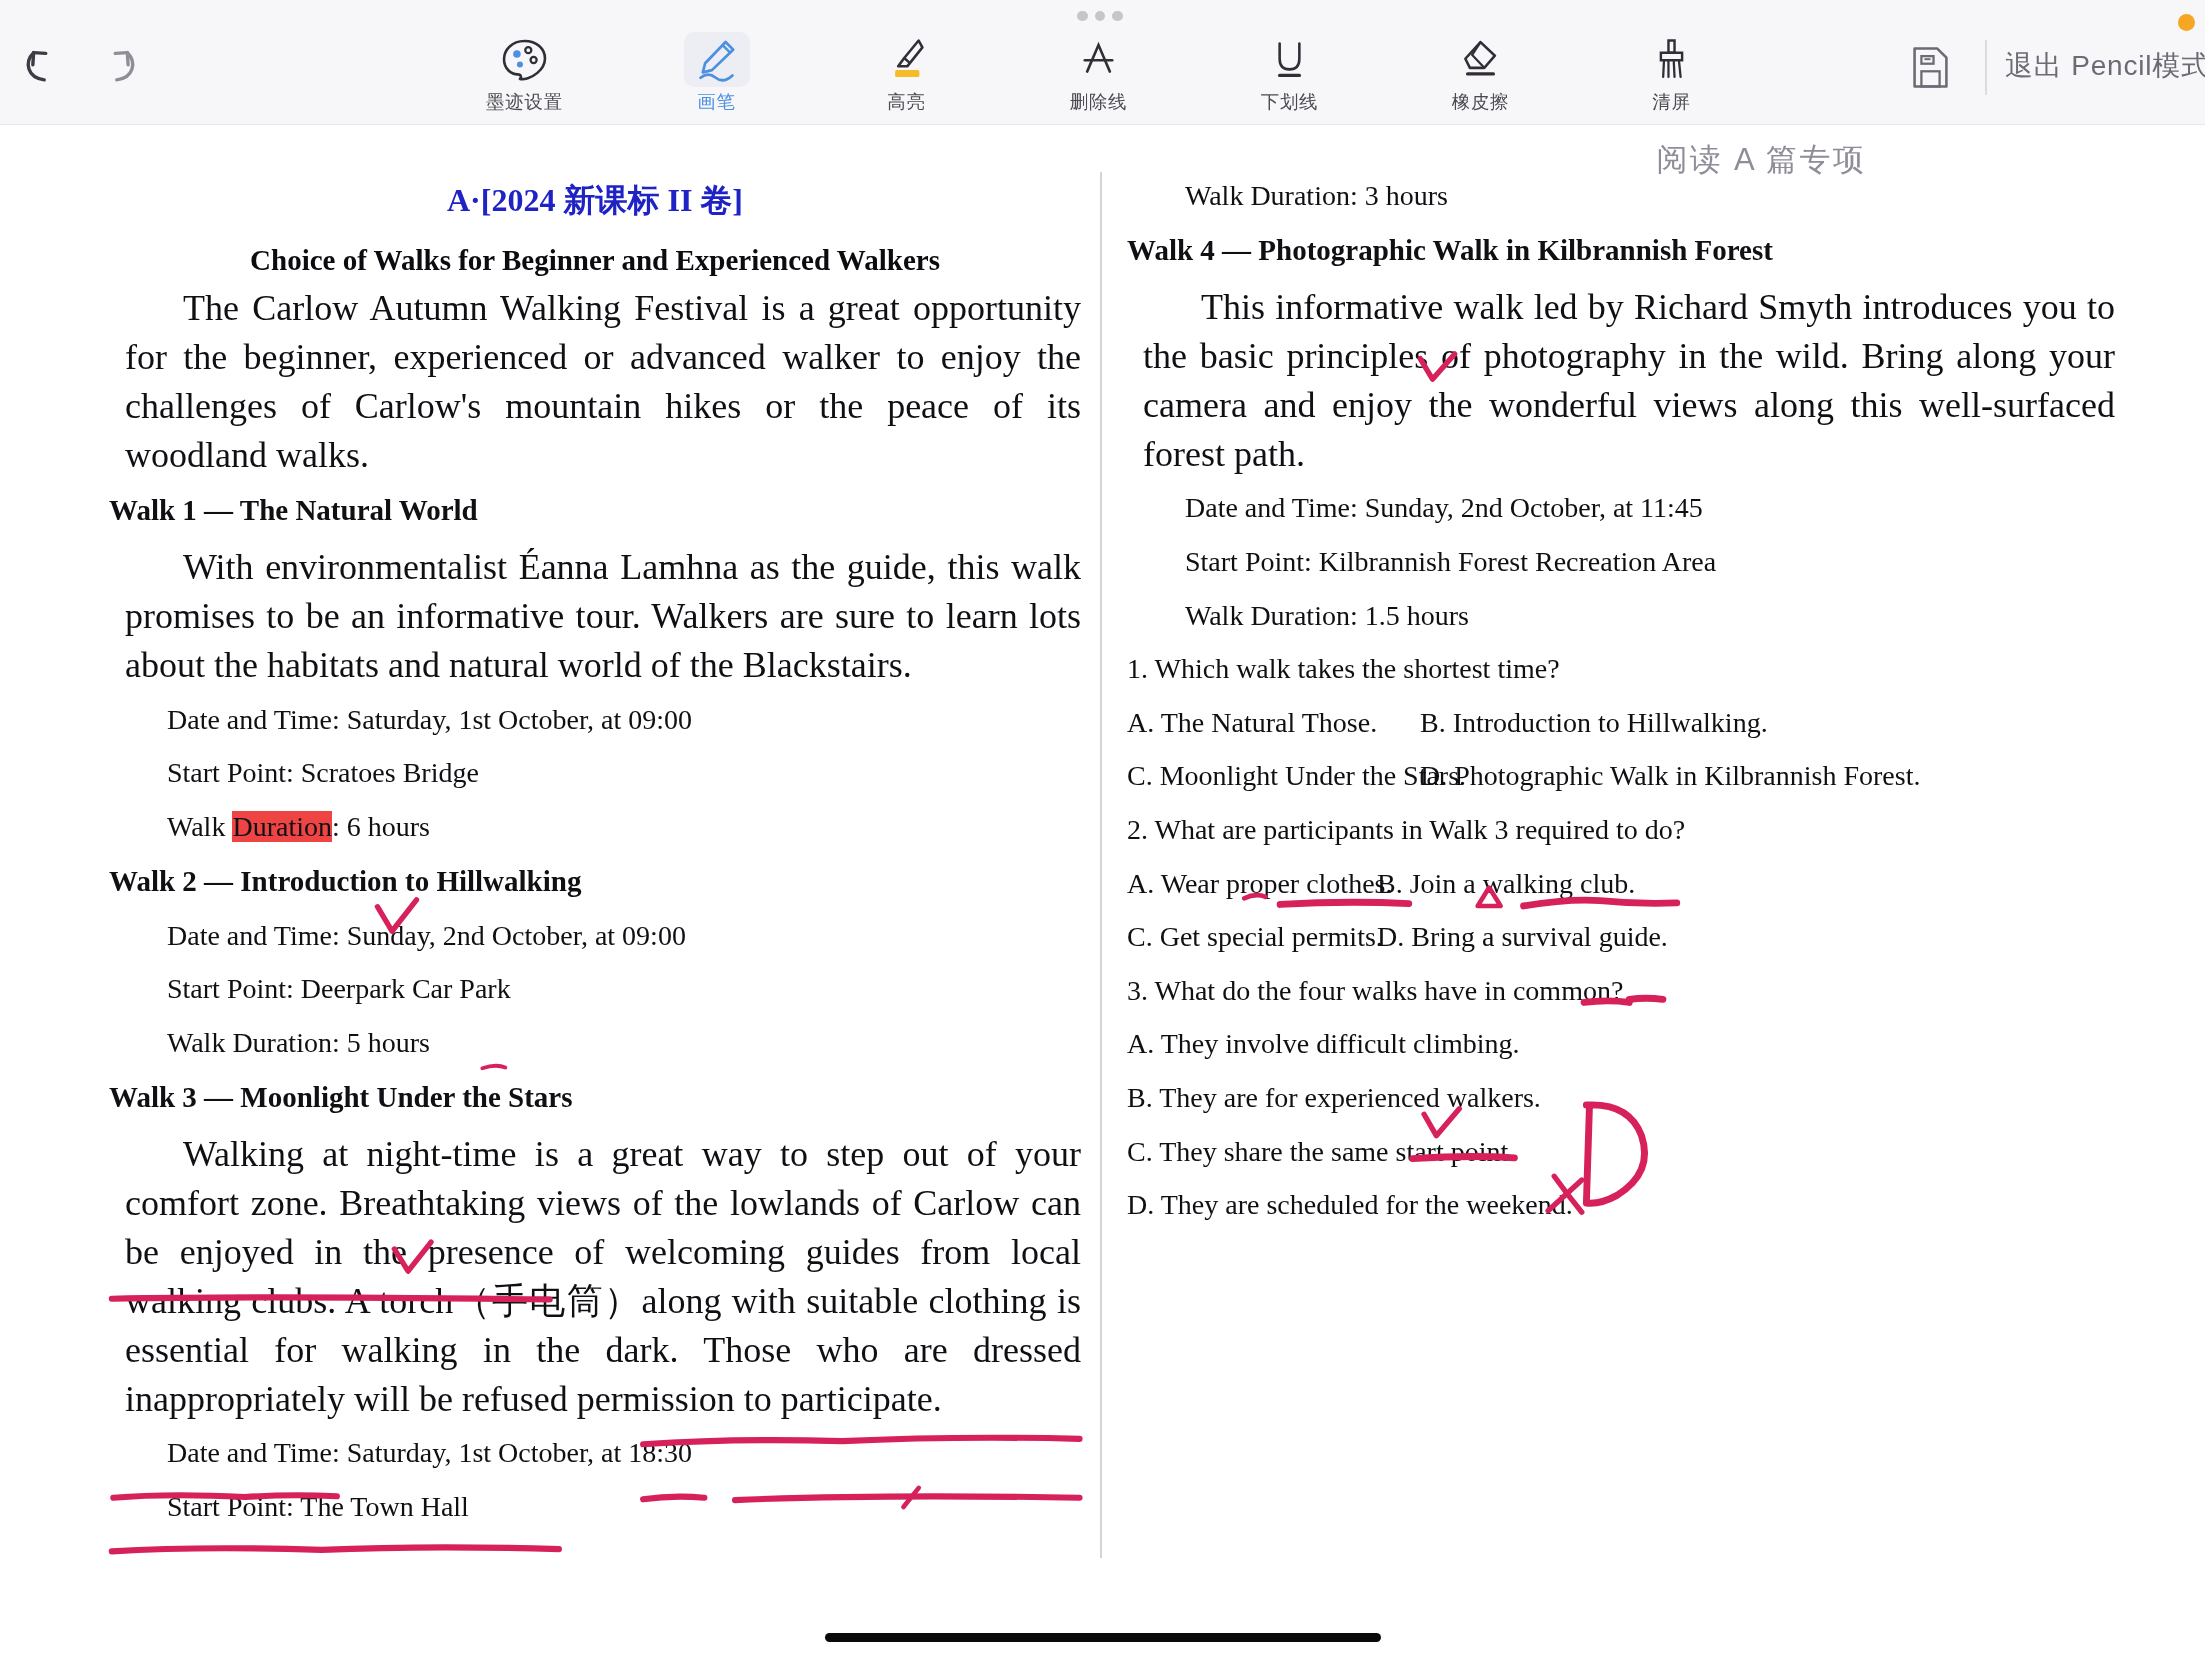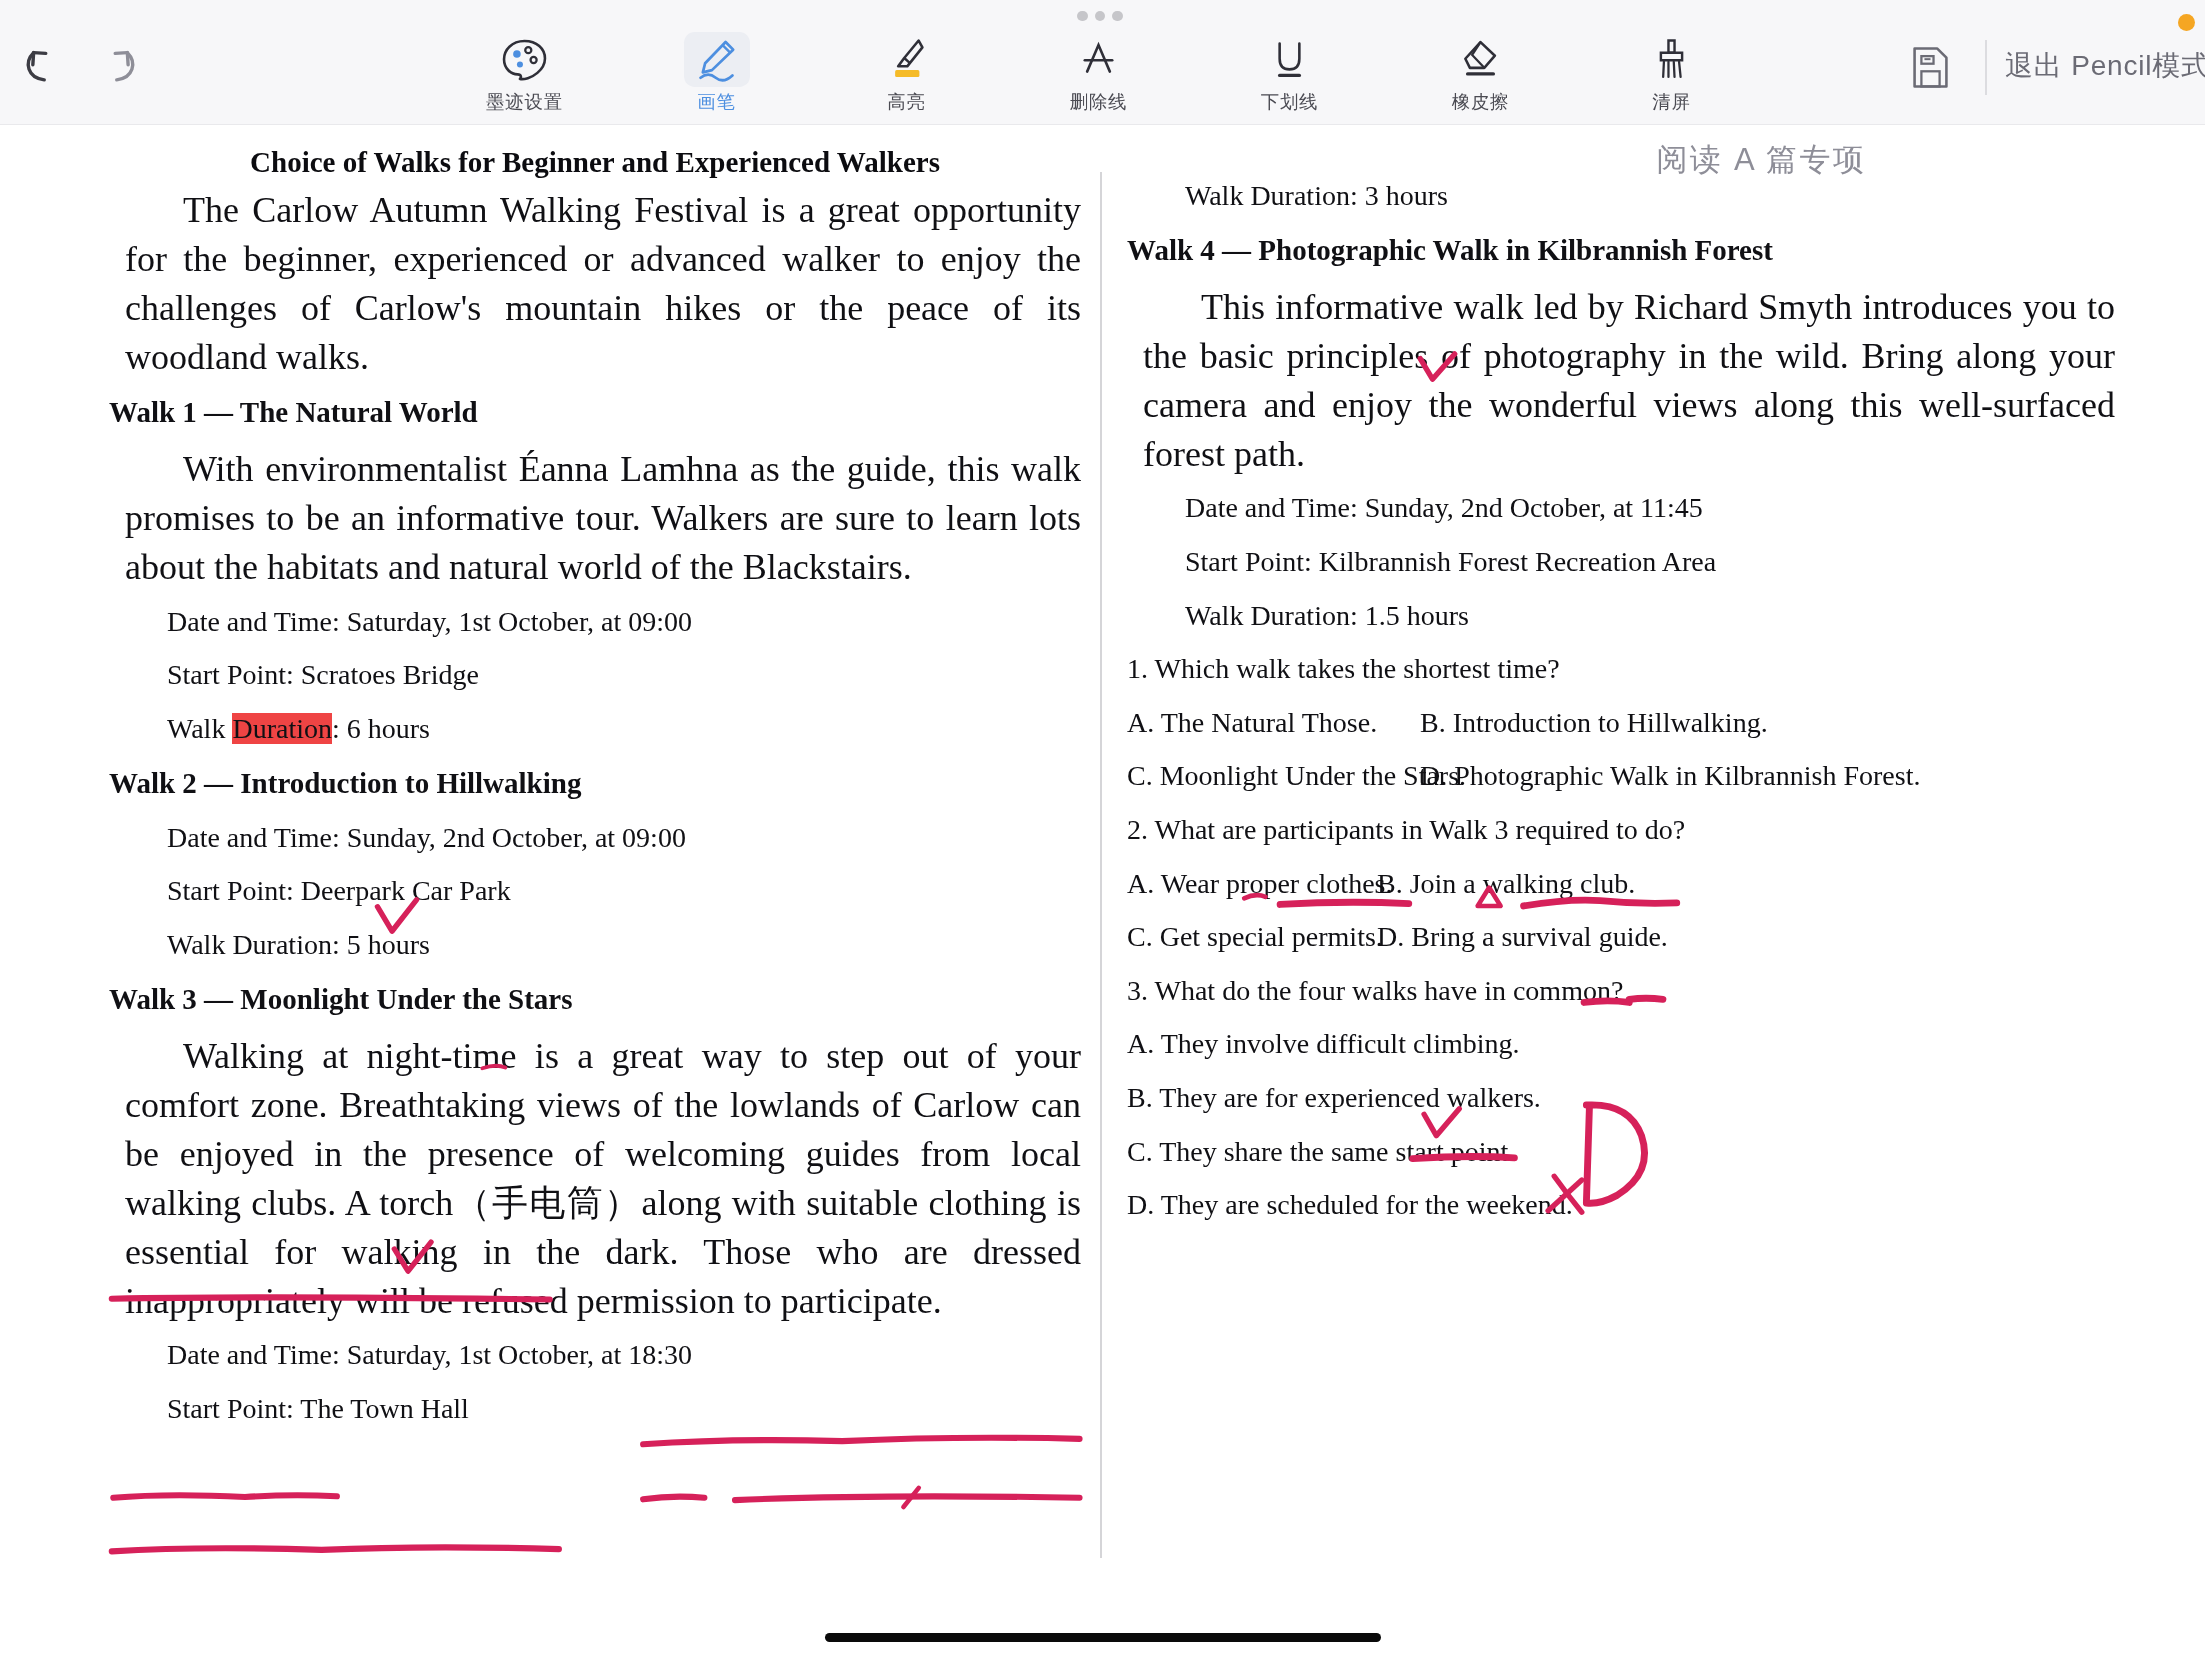--- a/index.html
+++ b/index.html
@@ -272,20 +272,21 @@
 
   <div id="exit-pencil">退出 Pencil模式</div>
 </div>
 
 <div id="page">
 
   <div id="section-title">阅读 A 篇专项</div>
   <div id="col-divider"></div>
 
   <div class="col" id="col-left">
+    <div class="doc-title">A·[2024 新课标 II 卷]</div>
     <div class="doc-subtitle">Choice of Walks for Beginner and Experienced Walkers</div>
 
     <p class="body">The Carlow Autumn Walking Festival is a great opportunity for the beginner, experienced or advanced walker to enjoy the challenges of Carlow's mountain hikes or the peace of its woodland walks.</p>
 
     <h3 class="walk">Walk 1 — The Natural World</h3>
     <p class="body">With environmentalist Éanna Lamhna as the guide, this walk promises to be an informative tour. Walkers are sure to learn lots about the habitats and natural world of the Blackstairs.</p>
     <p class="detail">Date and Time: Saturday, 1st October, at 09:00</p>
     <p class="detail">Start Point: Scratoes Bridge</p>
     <p class="detail"><span>Walk </span><span class="hl-yellow">Duration</span><span>: 6 hours</span></p>
 

